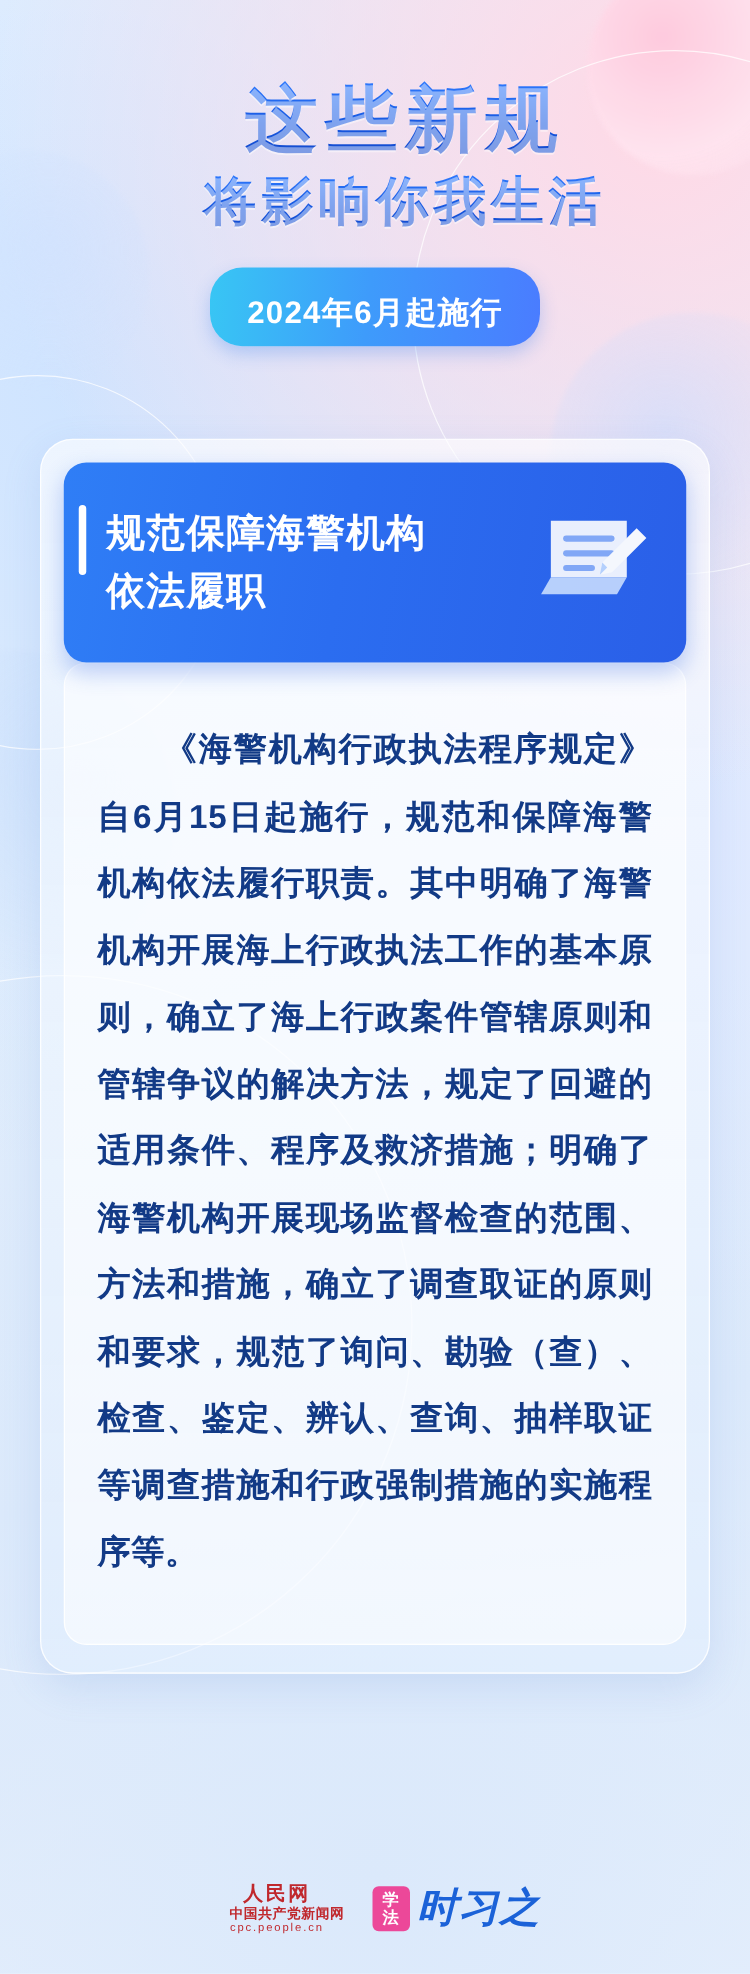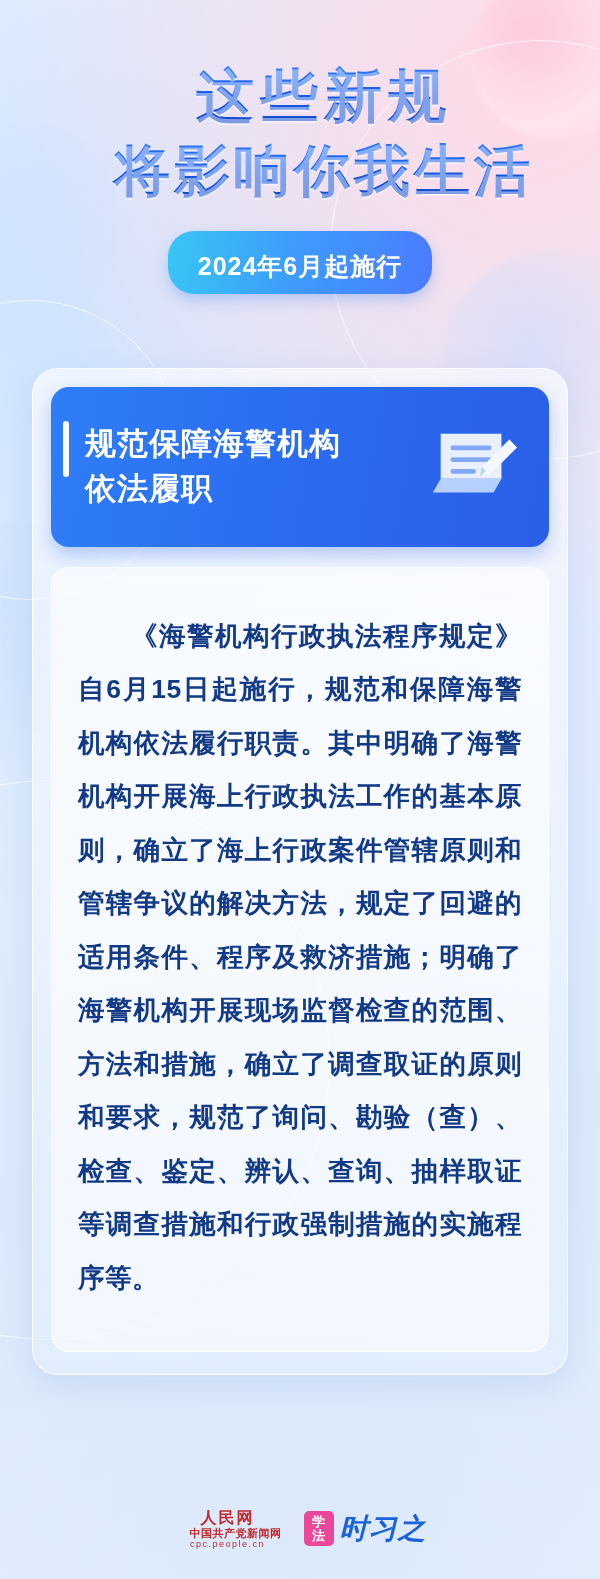--- a/index.html
+++ b/index.html
@@ -47,21 +47,21 @@
   .title-l1, .title-l2 {
     font-weight:900;
     letter-spacing:6px;
     line-height:1.18;
     background: linear-gradient(180deg, #2f7bff 0%, #1657e0 55%, #1246c8 100%);
     -webkit-background-clip:text; background-clip:text; color:transparent;
     text-shadow: 0 2px 0 rgba(255,255,255,.45);
     margin-left: 48px;
   }
   .title-l1 { font-size:58px; }
-  .title-l2 { font-size:56px; margin-top:8px; letter-spacing:4px;font-family:Liberation Serif, serif;}
+  .title-l2 { font-size:42px; margin-top:8px; letter-spacing:4px;font-family:Liberation Serif, serif;}
   .subtitle-wrap { margin-top:26px; display:flex; justify-content:center; }
   .subtitle {
     display:inline-block;
     padding:19px 30px 11px;
     border-radius:26px;
     background: linear-gradient(95deg, #38c6f4 0%, #3e9bfb 48%, #4a7cff 100%);
     color:#fff; font-size:25px; font-weight:700; letter-spacing:1px;
     box-shadow: 0 6px 14px rgba(60,130,240,.30);
   }
 
@@ -90,21 +90,20 @@
   }
   .banner h2 {
     color:#fff; font-size:31px; font-weight:900; line-height:1.48;
     letter-spacing:1px; max-width:330px;
   }
   .banner-icon {
     position:absolute; right:26px; top:30px;
     width:98px; height:100px; opacity:.95;
   }
   .body-box {
-    margin-top:20px;
     border-radius:18px;
     background: rgba(255,255,255,.58);
     border:1px solid rgba(255,255,255,.9);
     padding:42px 26px 46px;
     min-height:760px;
   }
   .body-box p {
     color:#123a86;
     font-size:26.5px;
     line-height:2.02;
@@ -122,21 +121,21 @@
   .logo-a { text-align:center; line-height:1.12; }
   .logo-a .cn { font-size:16px; font-weight:900; color:#c0282d; letter-spacing:2px; }
   .logo-a .sub { font-size:11px; color:#c0282d; font-weight:700; letter-spacing:.5px;padding-left:16px; }
   .logo-a .en { font-size:9px; color:#c0282d; letter-spacing:1.5px; }
   .logo-b { display:flex; align-items:center; gap:6px; }
   .logo-b .badge {
     background:#ec4899; color:#fff; font-size:13px; font-weight:900;
     border-radius:5px; padding:4px 4px; line-height:1.05; width:30px; text-align:center;
   }
   .logo-b .word {
-    font-size:28px; font-weight:900; color:#1b62d8; font-style:italic; letter-spacing:1px;
+    font-size:32px; font-weight:900; color:#1b62d8; font-style:italic; letter-spacing:1px;
   }
 </style>
 </head>
 <body>
 
 <div class="bg">
   <div class="blob b1"></div>
   <div class="blob b2"></div>
   <div class="blob b3"></div>
   <div class="blob b4"></div>

